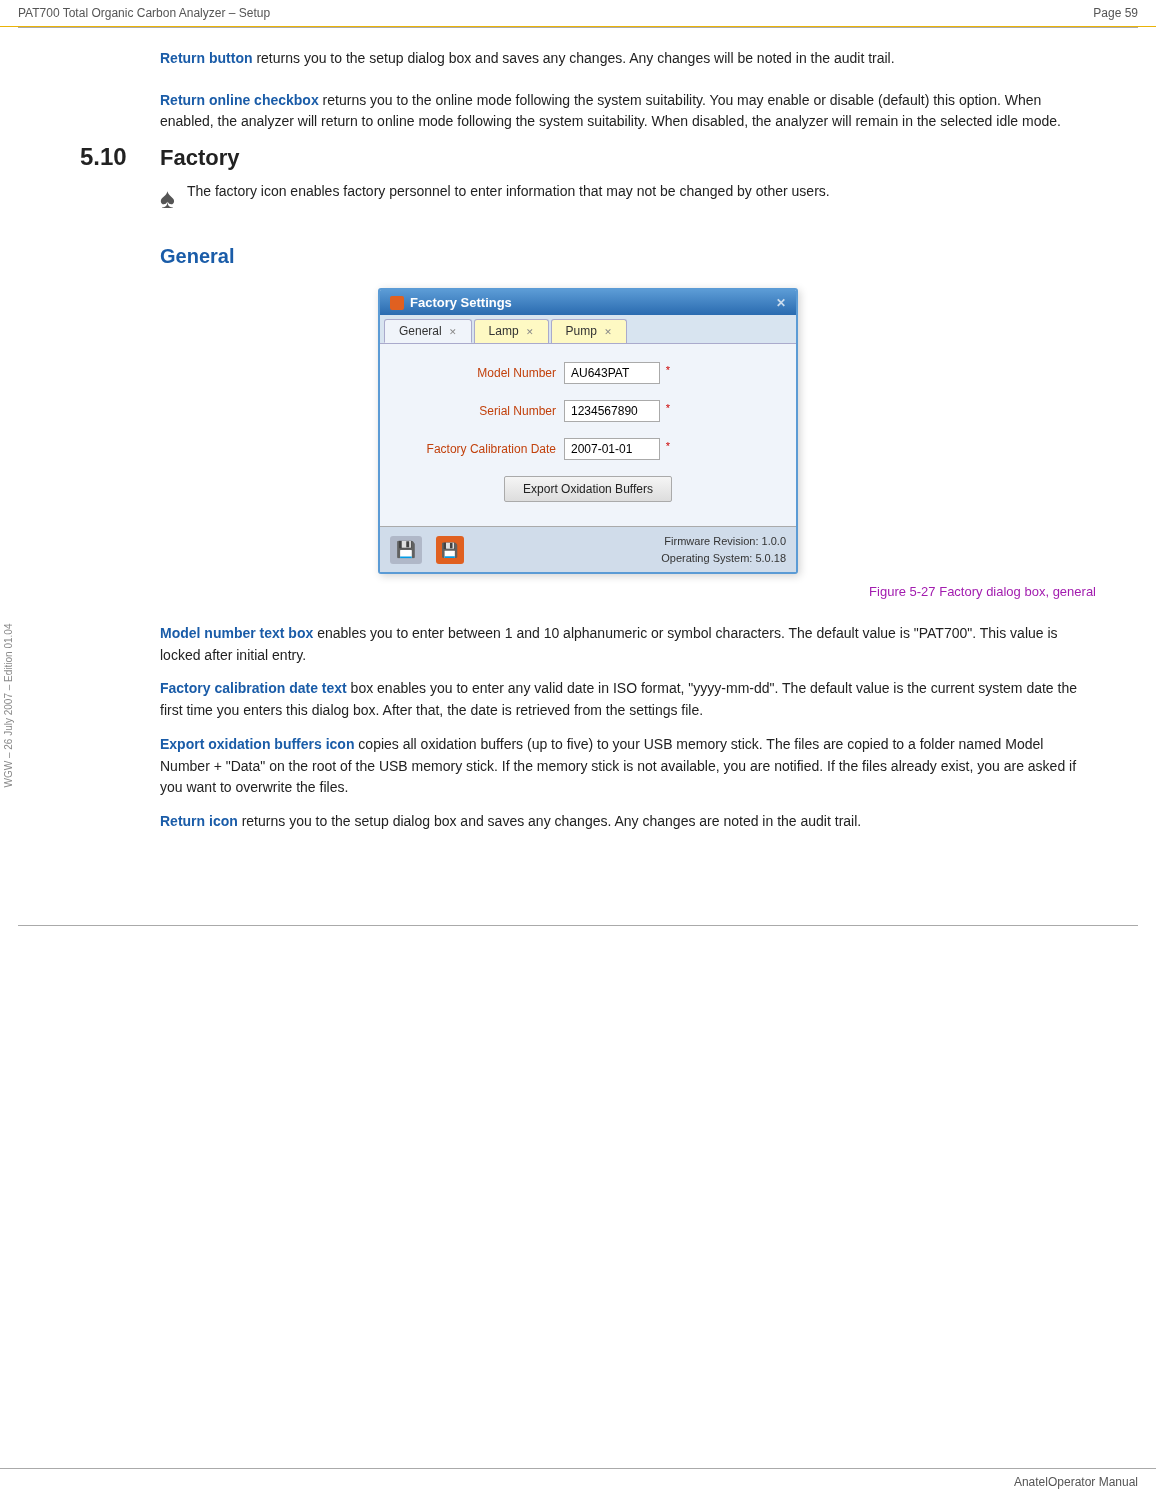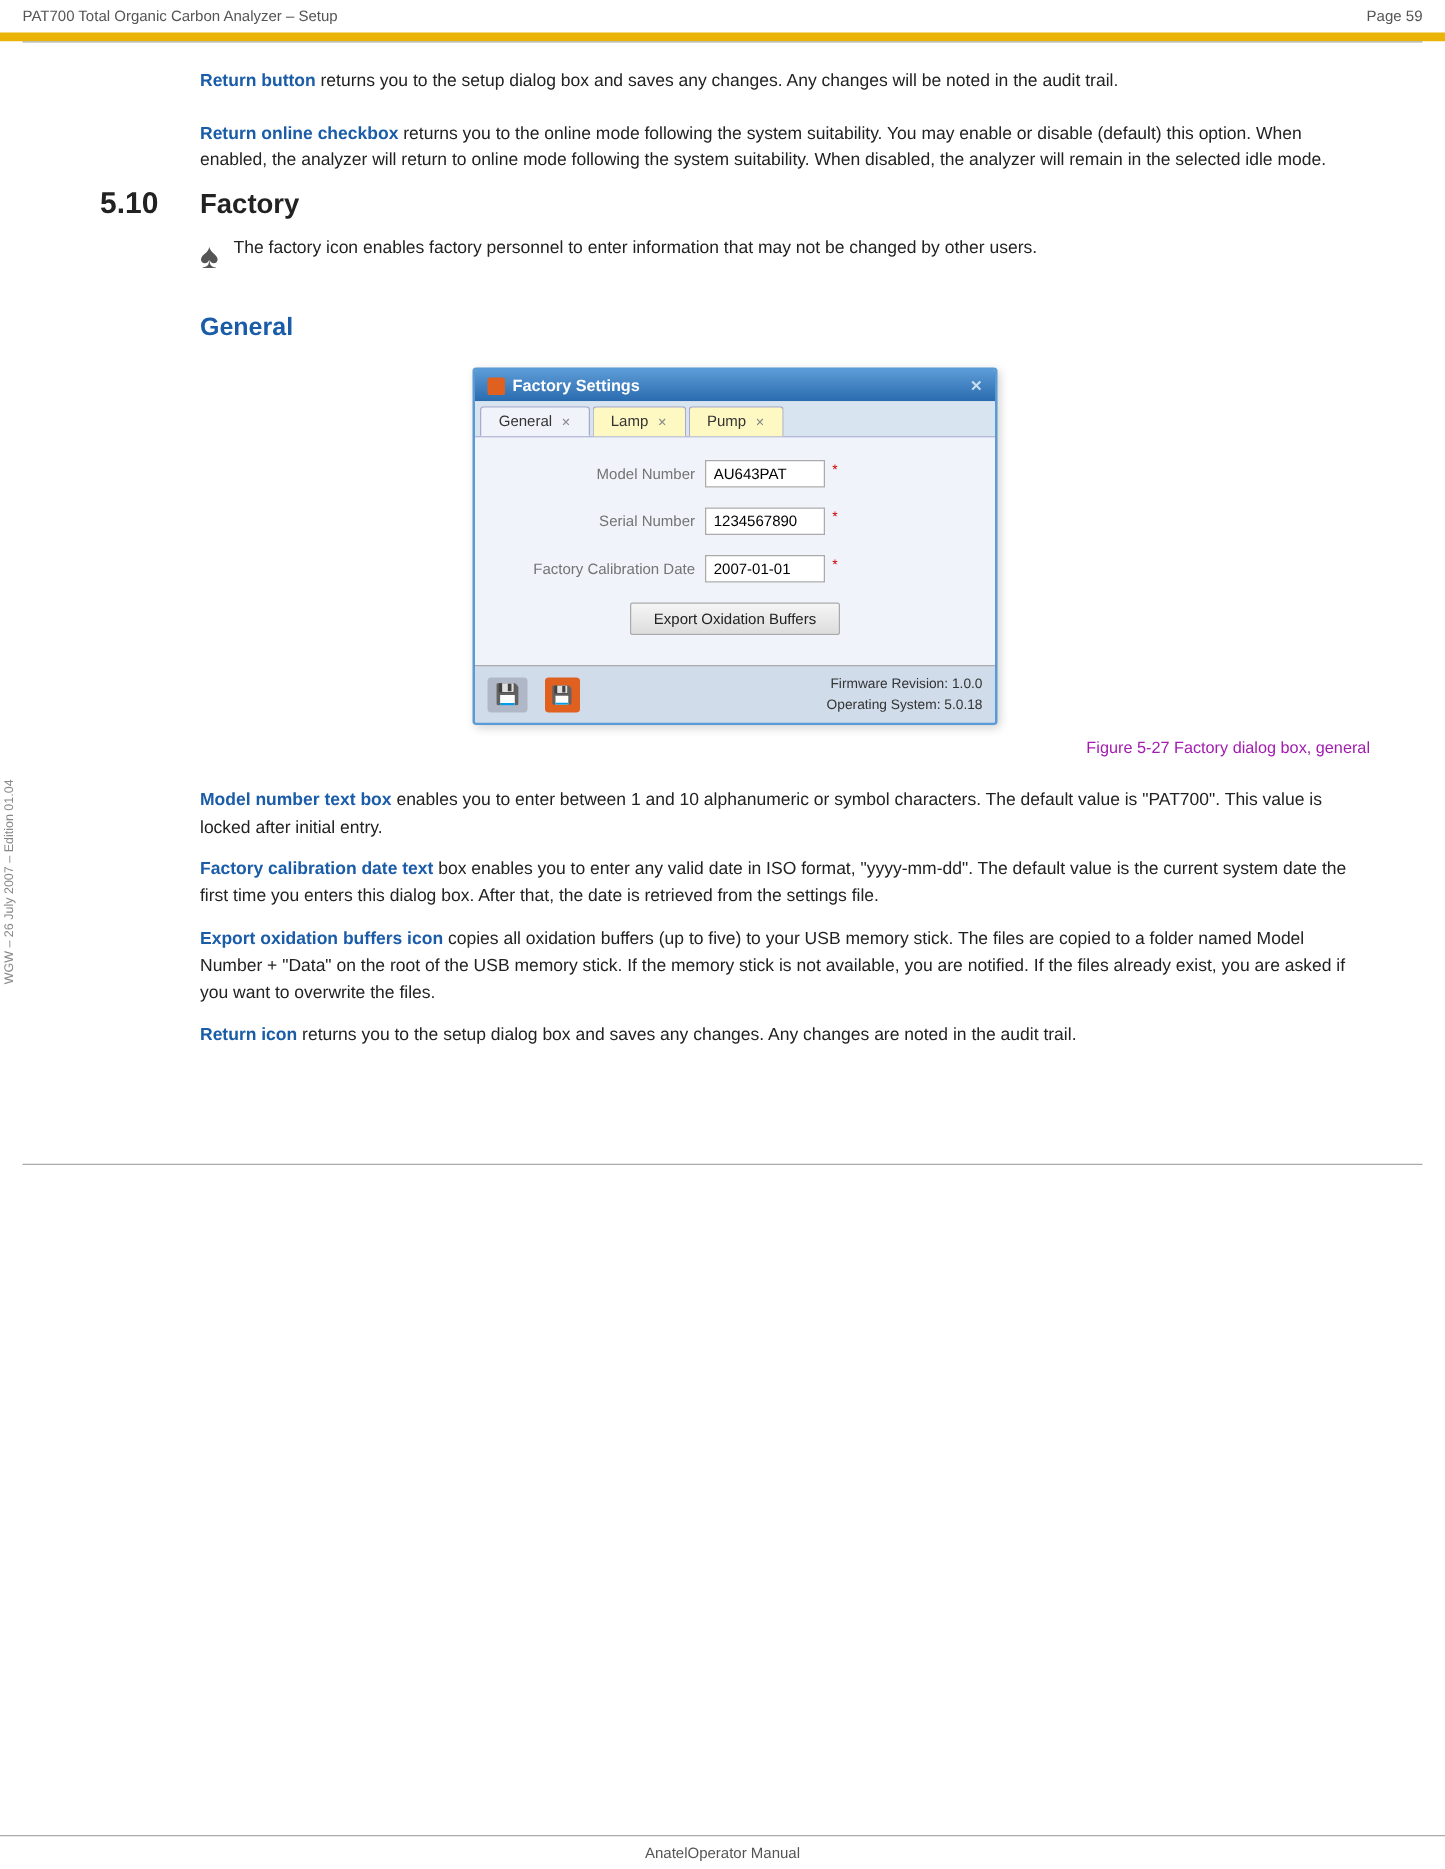--- a/index.html
+++ b/index.html
@@ -10,27 +10,27 @@
       font-size: 14px;
       color: #222;
       background: #fff;
       position: relative;
     }
     .page-header {
       display: flex;
       justify-content: space-between;
       align-items: center;
       padding: 6px 18px;
-      border-bottom: 7px solid #eab308;
+      border-bottom: 1px solid #eab308;
       font-size: 12px;
       color: #555;
     }
     .page-footer {
       display: flex;
-      justify-content: center;
+      justify-content: flex-end;
       align-items: center;
       padding: 6px 18px;
       border-top: 1px solid #aaa;
       font-size: 12px;
       color: #555;
       position: absolute;
       bottom: 0;
       left: 0;
       right: 0;
     }
@@ -151,21 +151,21 @@
       background: #f0f4fa;
     }
     .dialog-field-row {
       display: flex;
       align-items: center;
       margin-bottom: 16px;
       gap: 8px;
     }
     .dialog-field-label {
       font-size: 12px;
-      color: #737373;
+      color: #c2410c;
       text-align: right;
       min-width: 160px;
     }
     .dialog-field-input {
       border: 1px solid #aaa;
       background: white;
       padding: 3px 6px;
       font-size: 12px;
       width: 96px;
       position: relative;

